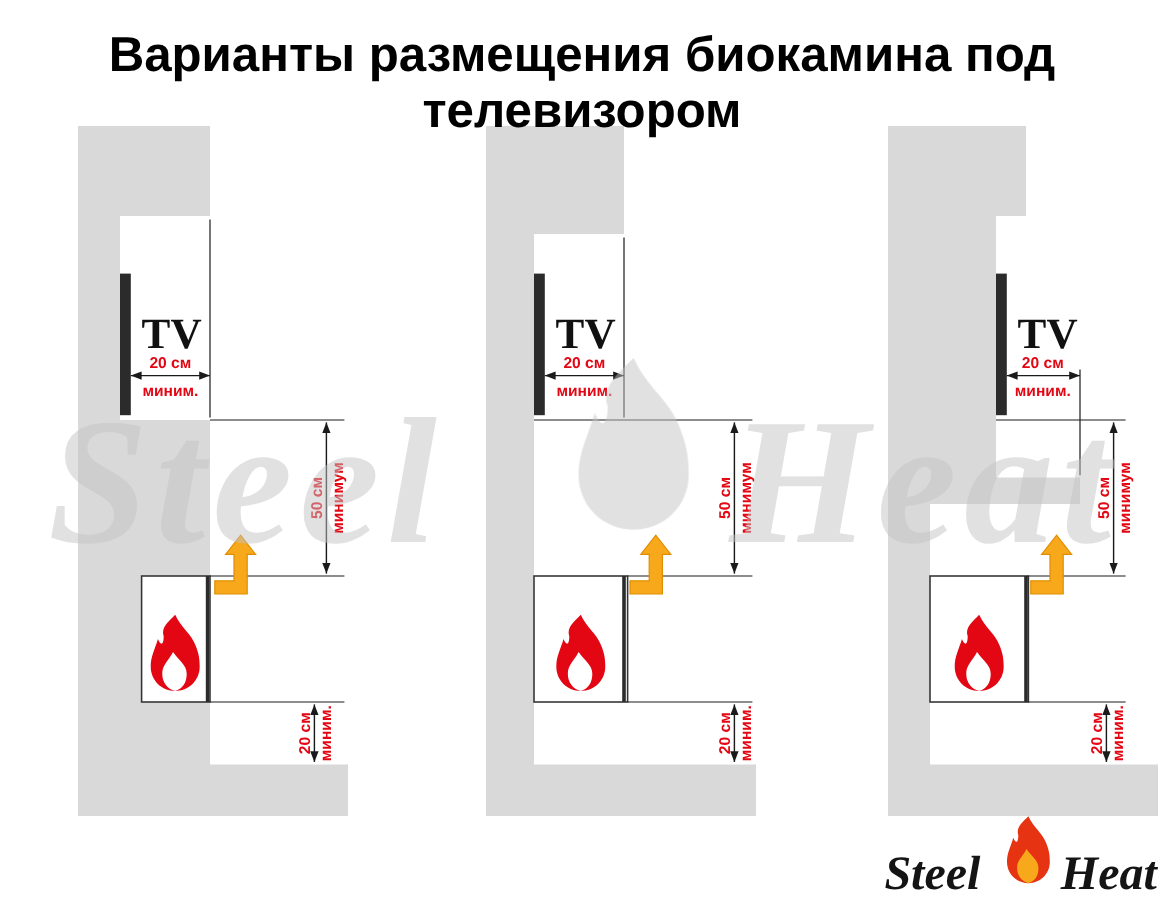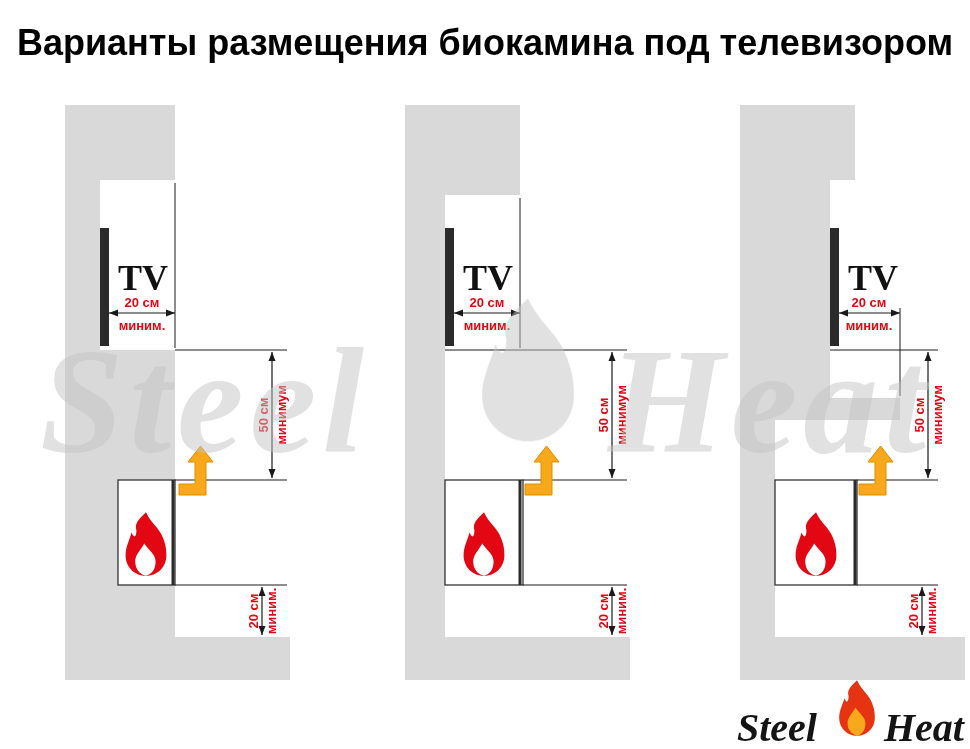--- a/index.html
+++ b/index.html
@@ -11,21 +11,21 @@
     overflow: hidden;
     position: relative;
     font-family: "Liberation Sans", sans-serif;
   }
   .title {
     position: absolute;
     top: 22px;
     left: 0;
     width: 970px;
     text-align: center;
-    font-size: 36px;
+    font-size: 41px;
     font-weight: bold;
     color: #000000;
     z-index: 3;
   }
   svg.canvas {
     position: absolute;
     top: 0;
     left: 0;
     z-index: 1;
   }

